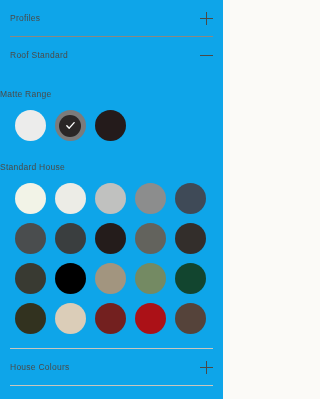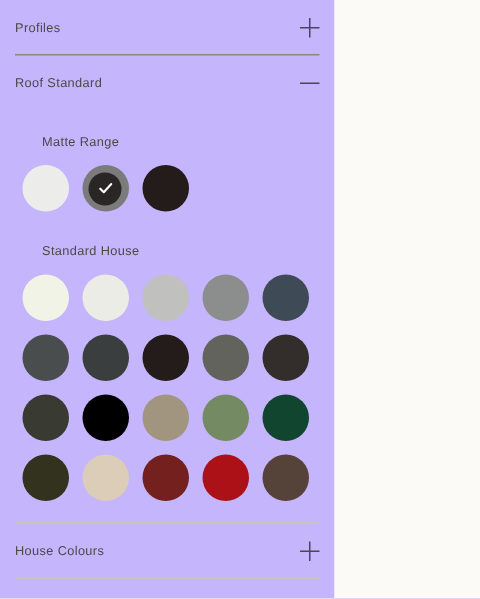--- a/index.html
+++ b/index.html
@@ -8,21 +8,21 @@
     width: 223px;
     height: 399px;
     background: #fbfaf7;
     font-family: "Liberation Sans", sans-serif;
     -webkit-font-smoothing: antialiased;
   }
 
   .panel {
     width: 223px;
     height: 399px;
-    background: #c4b5fd;
+    background: #0ea5e9;
     position: relative;
     overflow: hidden;
   }
 
   
   .section-head {
     height: 36px;
     margin: 0 10px;
     display: flex;
     align-items: center;
@@ -68,21 +68,21 @@
     left: 50%;
     width: 1px;
     margin-left: -0.5px;
   }
 
   
   .group-label {
     font-size: 8.5px;
     color: #4a4a48;
     letter-spacing: 0.25px;
-    margin: 0 28px;
+    margin: 0 0;
     padding-top: 17px;
     padding-bottom: 6px;
     line-height: 1;
   }
 
   
   .swatch-grid {
     margin: 0 10px;
     display: flex;
     flex-wrap: wrap;

